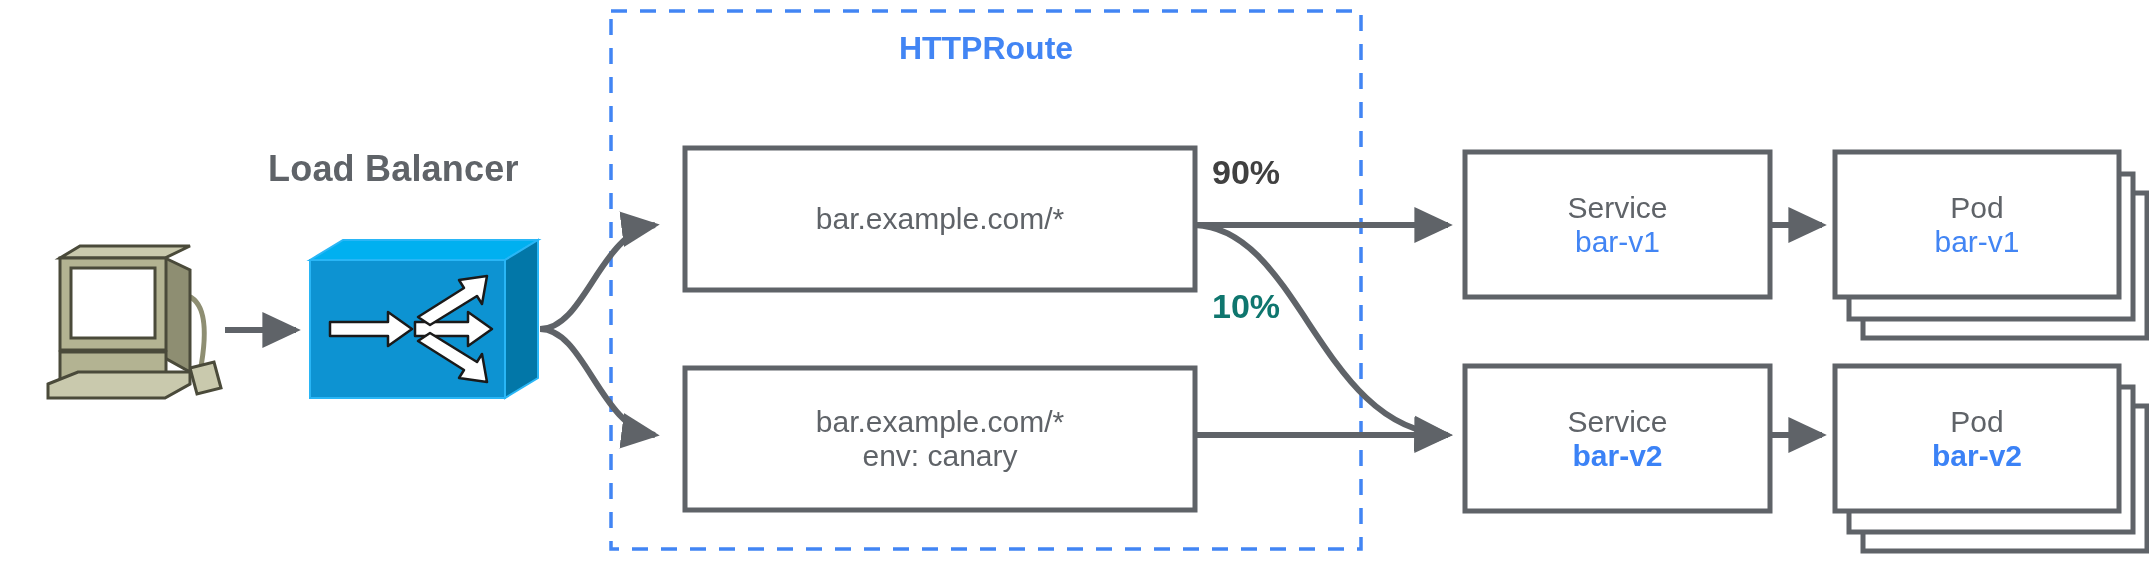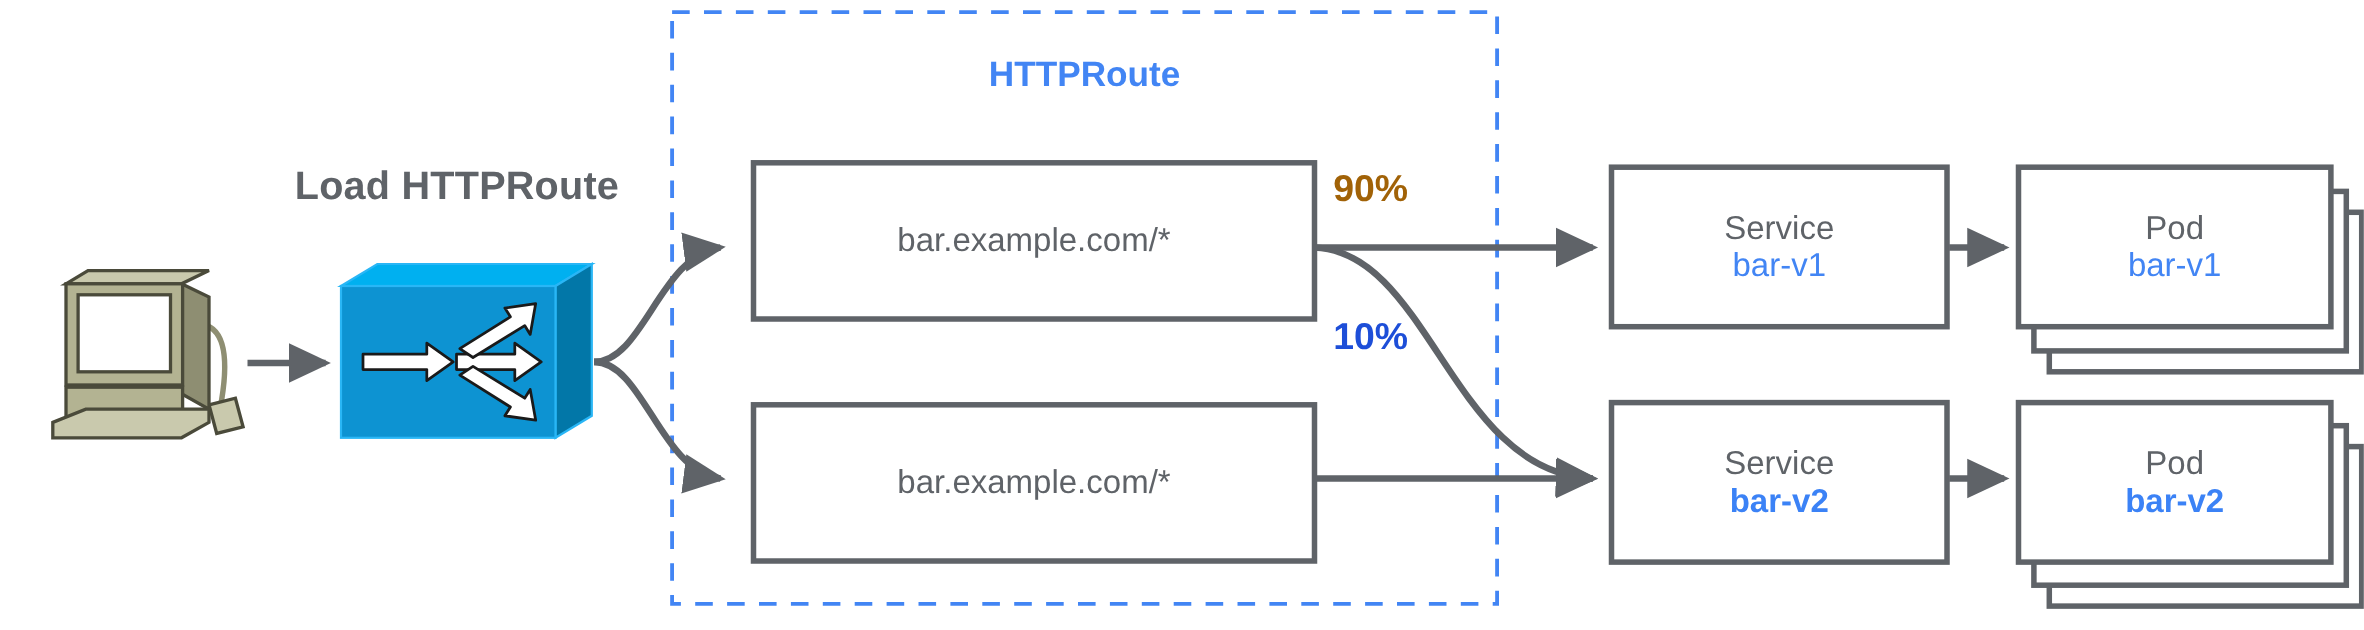--- a/index.html
+++ b/index.html
@@ -53,22 +53,22 @@
     font-weight: normal;
   }
   .box-text .accent-green {
     color: #3b82f6;
     font-weight: bold;
   }
   .pct {
     font-size: 34px;
     font-weight: bold;
   }
-  .pct-blue { color: #a16207; }
-  .pct-green { color: #1d4ed8; }
+  .pct-blue { color: #404040; }
+  .pct-green { color: #0f766e; }
   .centerbox {
     position: absolute;
     display: flex;
     align-items: center;
     justify-content: center;
     flex-direction: column;
   }
 </style>
 </head>
 <body>
@@ -144,32 +144,33 @@
 
     <rect x="1863" y="193" width="284" height="145" fill="#ffffff" stroke="#5f6368" stroke-width="5"></rect>
     <rect x="1849" y="174" width="284" height="145" fill="#ffffff" stroke="#5f6368" stroke-width="5"></rect>
     <rect x="1835" y="152" width="284" height="145" fill="#ffffff" stroke="#5f6368" stroke-width="5"></rect>
 
     <rect x="1863" y="406" width="284" height="145" fill="#ffffff" stroke="#5f6368" stroke-width="5"></rect>
     <rect x="1849" y="387" width="284" height="145" fill="#ffffff" stroke="#5f6368" stroke-width="5"></rect>
     <rect x="1835" y="366" width="284" height="145" fill="#ffffff" stroke="#5f6368" stroke-width="5"></rect>
   </svg>
 
-  <div class="lbl lb-title" style="left:268px; top:148px;">Load HTTPRoute</div>
-
-  <div class="centerbox" style="left:611px; top:27px; width:750px; height:80px;align-items:flex-end;">
+  <div class="lbl lb-title" style="left:268px; top:148px;">Load Balancer</div>
+
+  <div class="centerbox" style="left:611px; top:8px; width:750px; height:80px;align-items:flex-end;">
     <div class="route-title">HTTPRoute</div>
   </div>
 
   <div class="centerbox" style="left:685px; top:148px; width:510px; height:142px;">
     <div class="box-text">bar.example.com/*</div>
   </div>
 
   <div class="centerbox" style="left:685px; top:368px; width:510px; height:142px;">
     <div class="box-text">bar.example.com/*</div>
+    <div class="box-text">env: canary</div>
   </div>
 
   <div class="lbl pct pct-blue" style="left:1212px; top:152px;">90%</div>
   <div class="lbl pct pct-green" style="left:1212px; top:286px;">10%</div>
 
   <div class="centerbox" style="left:1465px; top:152px; width:305px; height:145px;">
     <div class="box-text">Service</div>
     <div class="box-text">
       <span class="accent-blue">bar-v1</span>
     </div>

